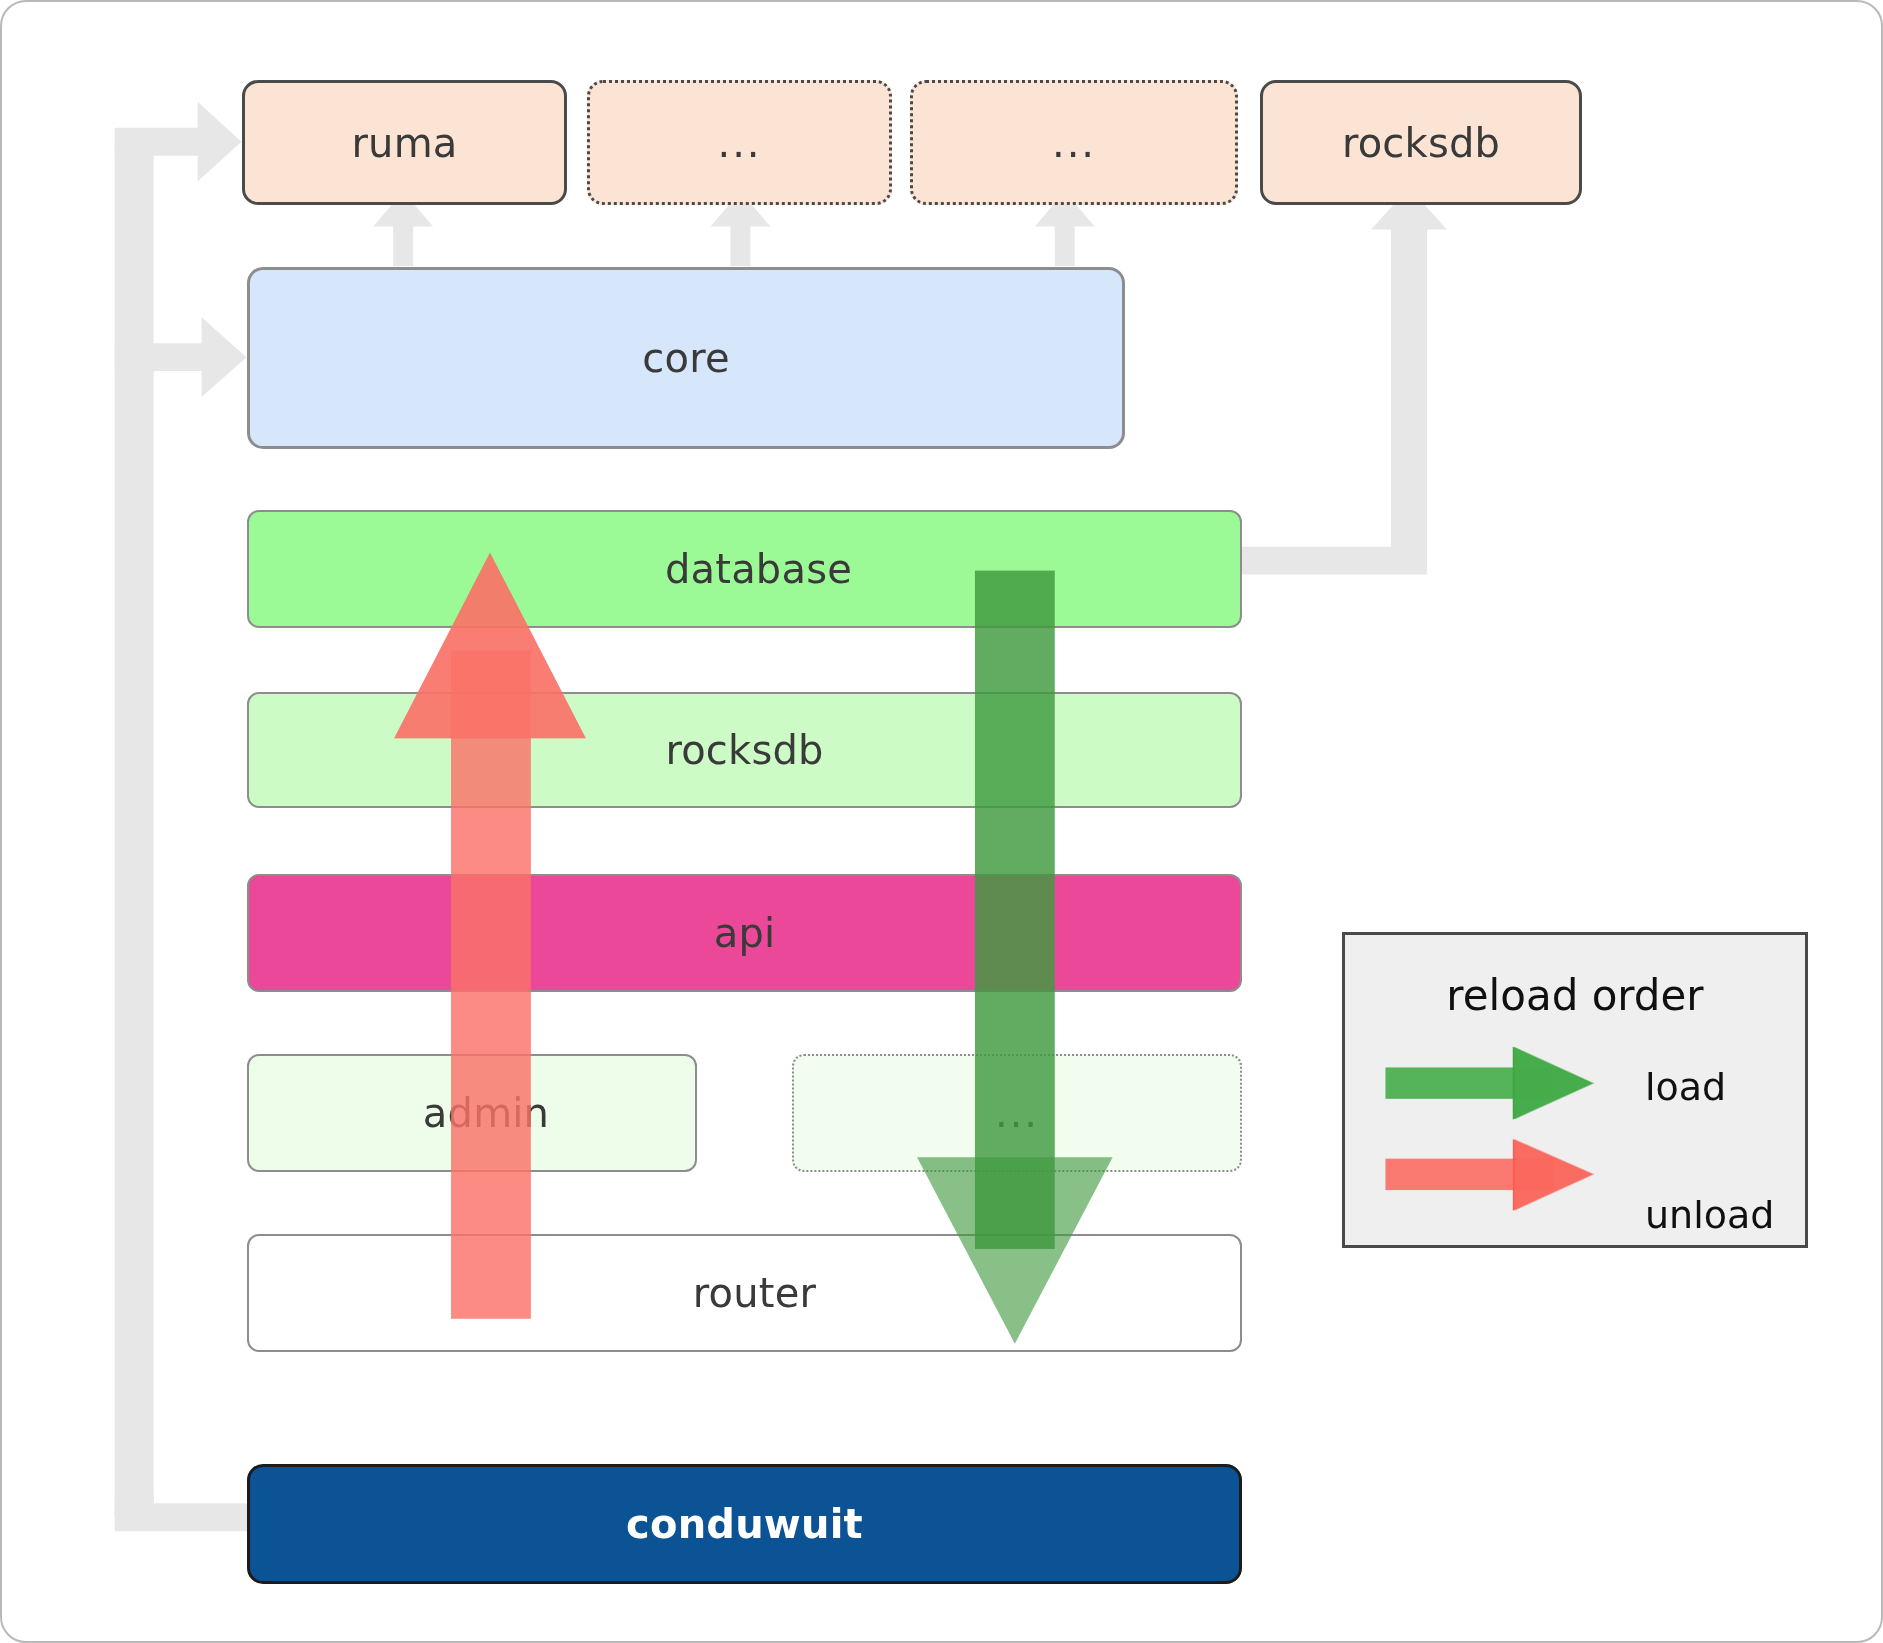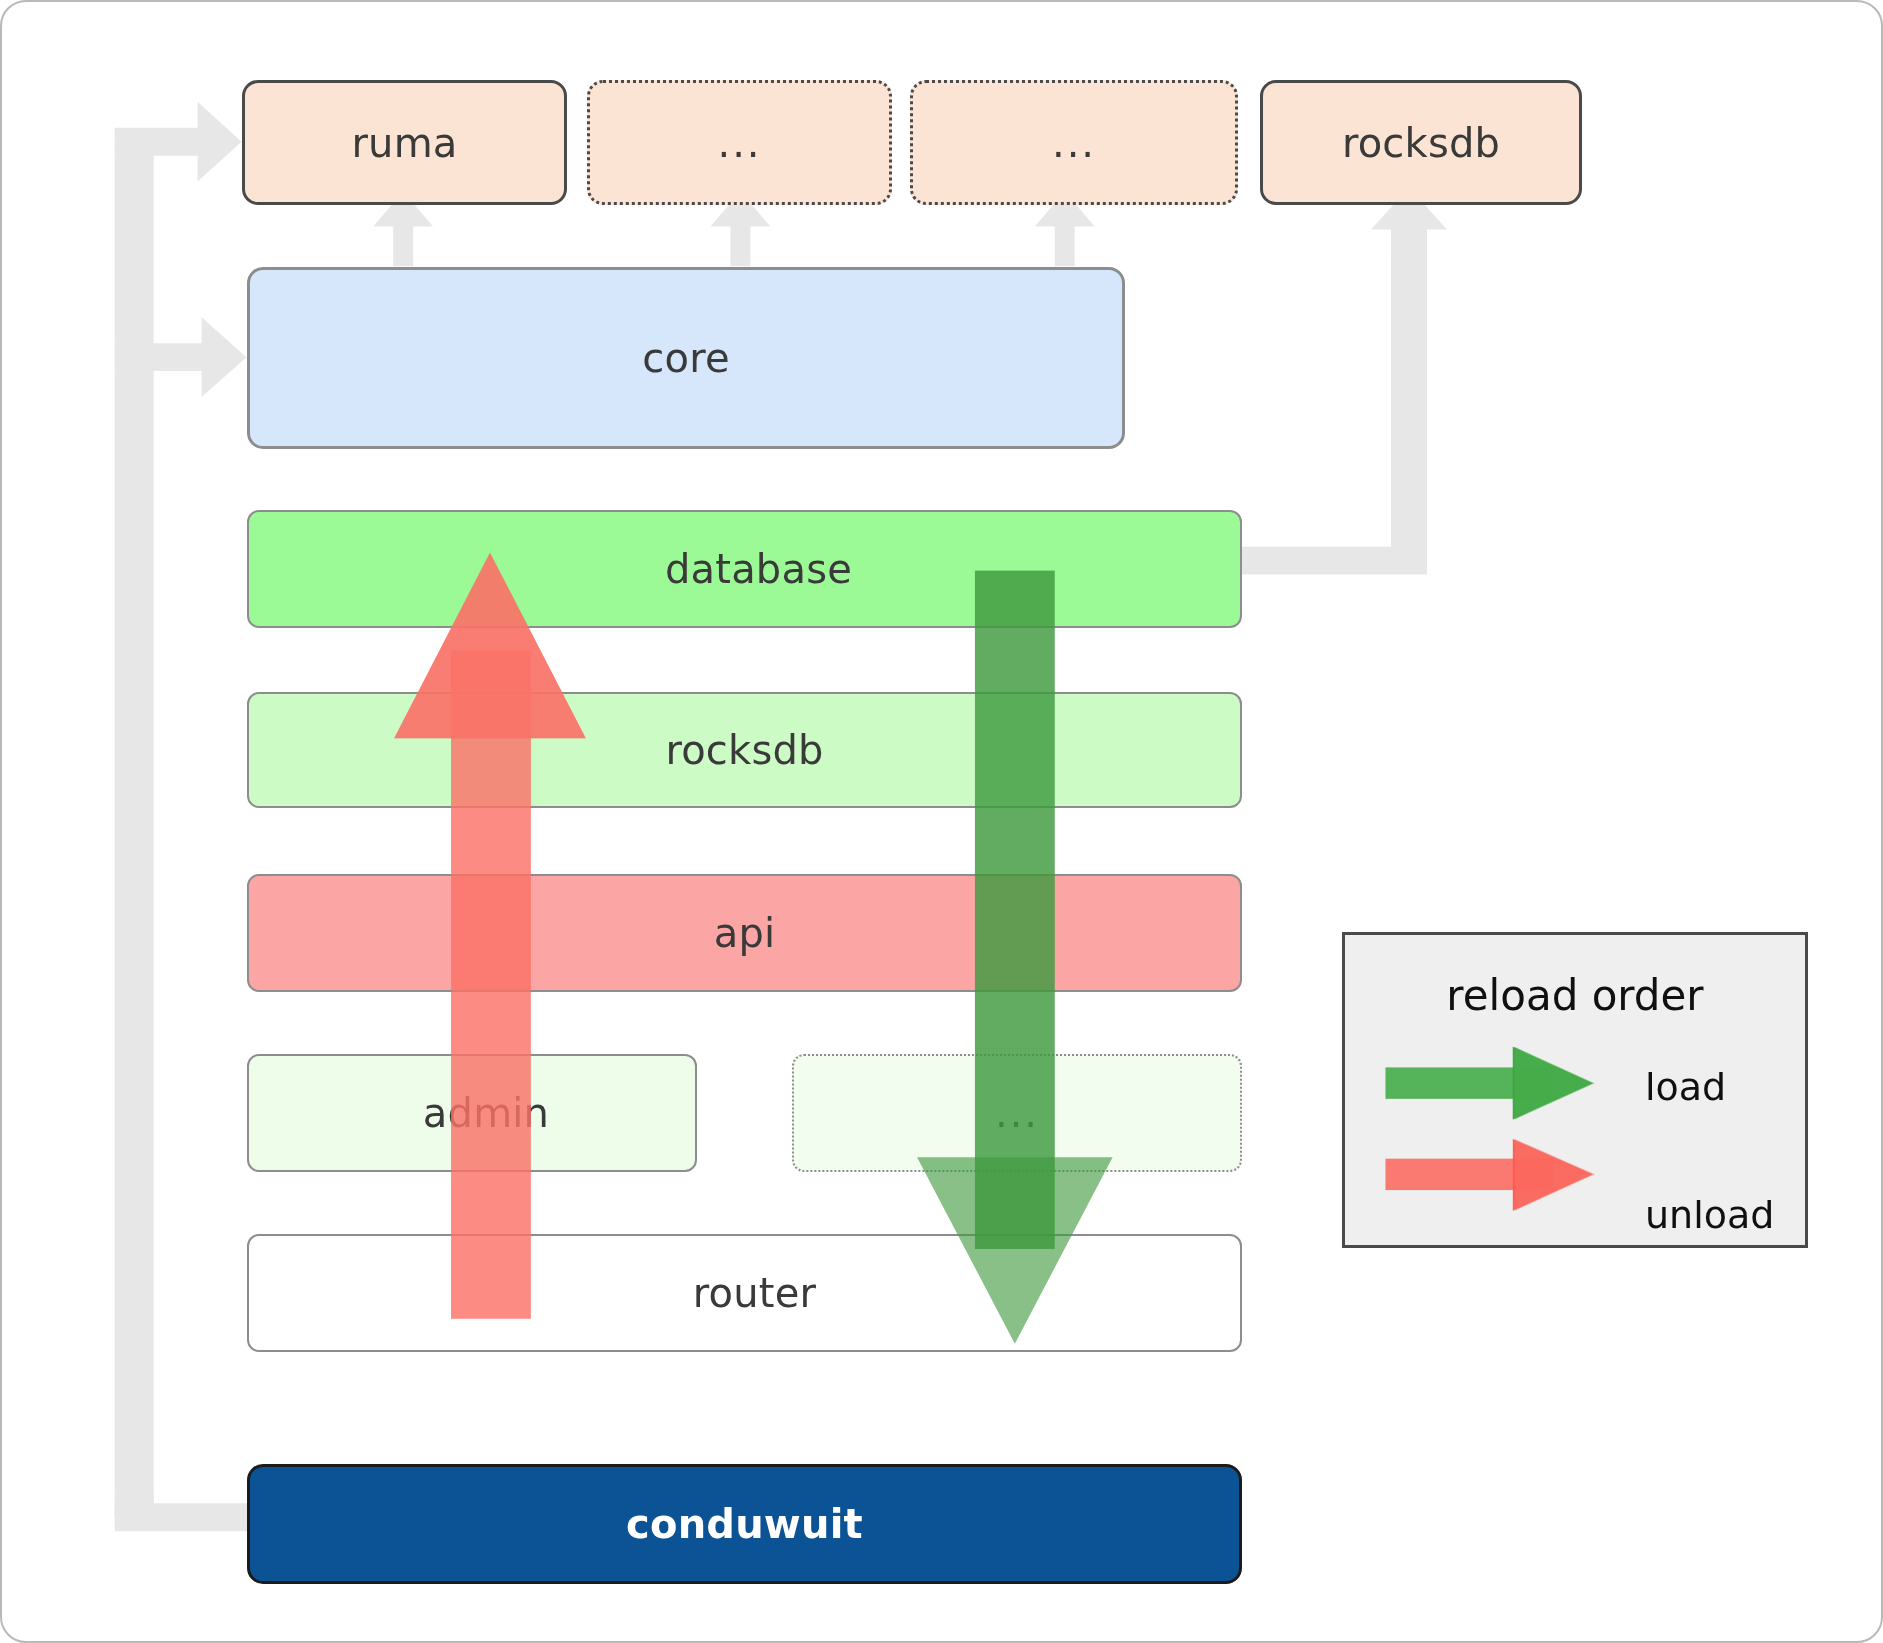--- a/index.html
+++ b/index.html
@@ -43,21 +43,21 @@
     background:#9bf996;
     border:2px solid #8d8d8d;
     border-radius:12px;
   }
   .svc{
     background:#ccfbc6;
     border:2px solid #8d8d8d;
     border-radius:12px;
   }
   .api{
-    background:#fca5a5;
+    background:#ec4899;
     border:2px solid #8d8d8d;
     border-radius:12px;
   }
   .admin{
     background:#edfdea;
     border:2px solid #8d8d8d;
     border-radius:12px;
   }
   .ellipsis-crate{
     background:#f2fdf0;

